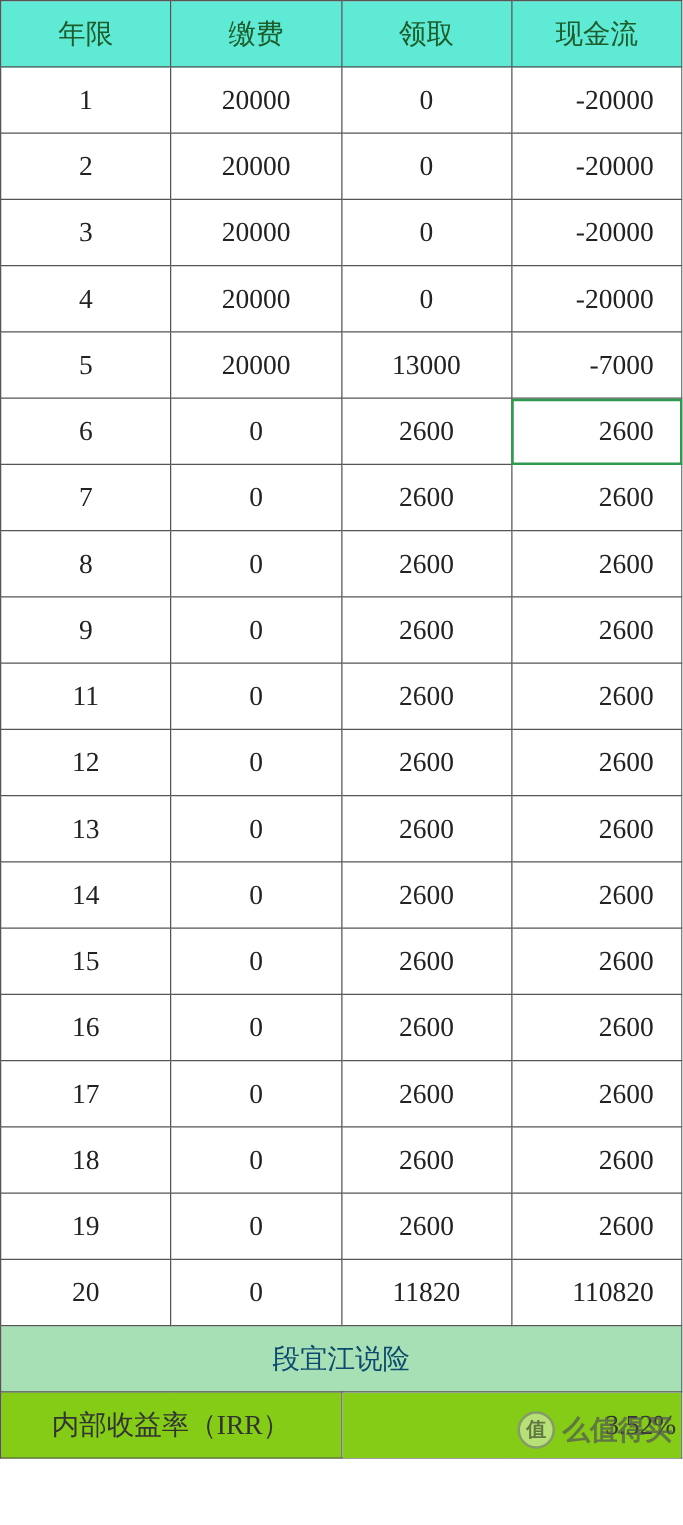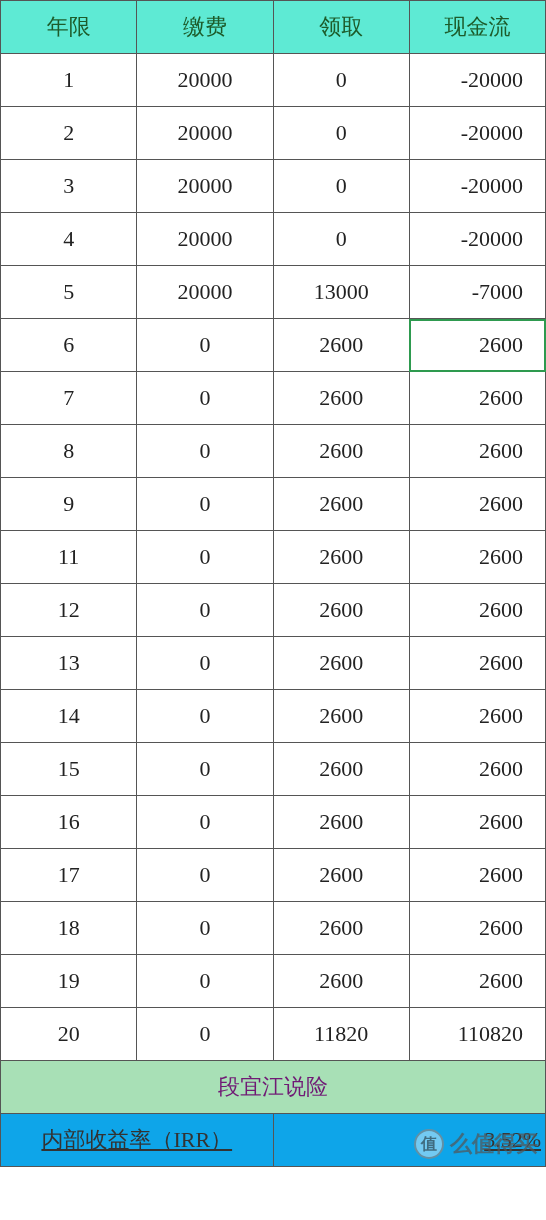--- a/index.html
+++ b/index.html
@@ -32,27 +32,26 @@
     tbody td.col-cash {
       text-align: right;
       padding-right: 22px;
     }
     .active-cell {
       outline: 2px solid #2e9a4f;
       outline-offset: -2px;
     }
     .author-row td {
       background: #a8e0b6;
-      color: #701a75;
+      color: #0c4a6e;
       text-align: center;
     }
     .irr-row td {
-      background: #0ea5e9;
+      background: #84cc16;
       color: #333;
-      text-decoration: underline;
     }
     .irr-row td:first-child {
       text-align: center;
     }
     .irr-row td:last-child {
       text-align: right;
       padding-right: 4px;
       position: relative;
     }
     .watermark {

